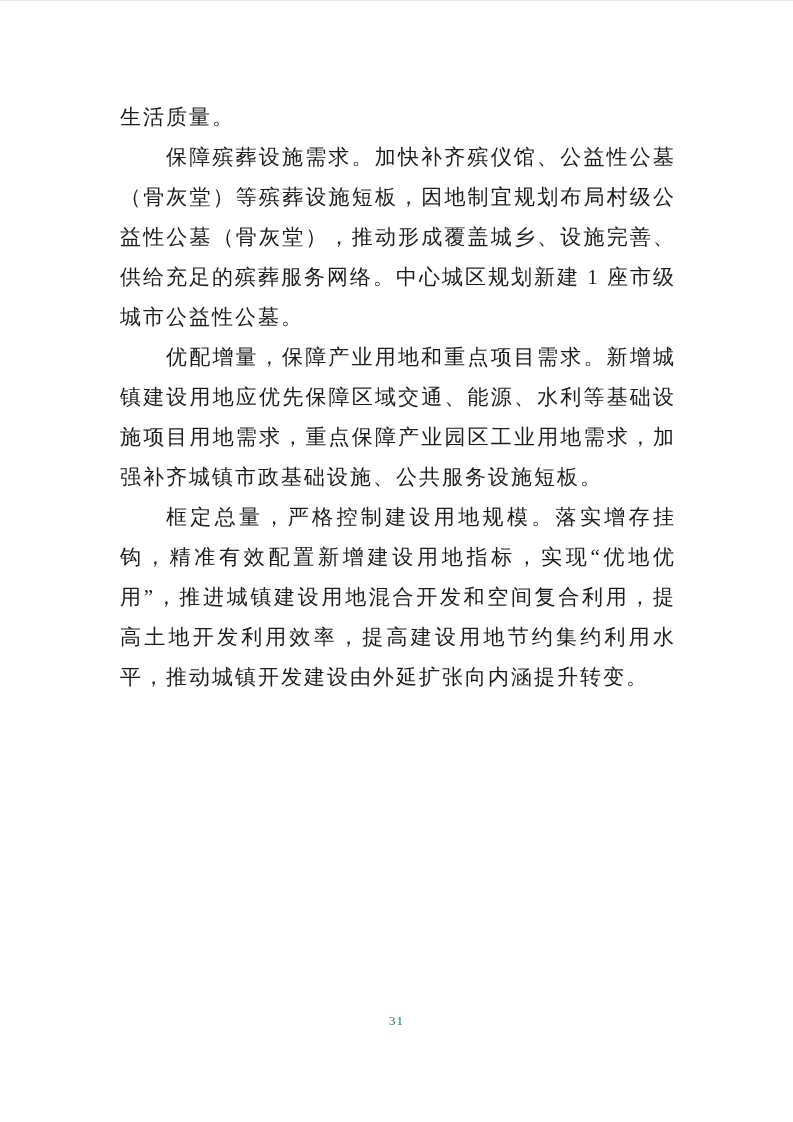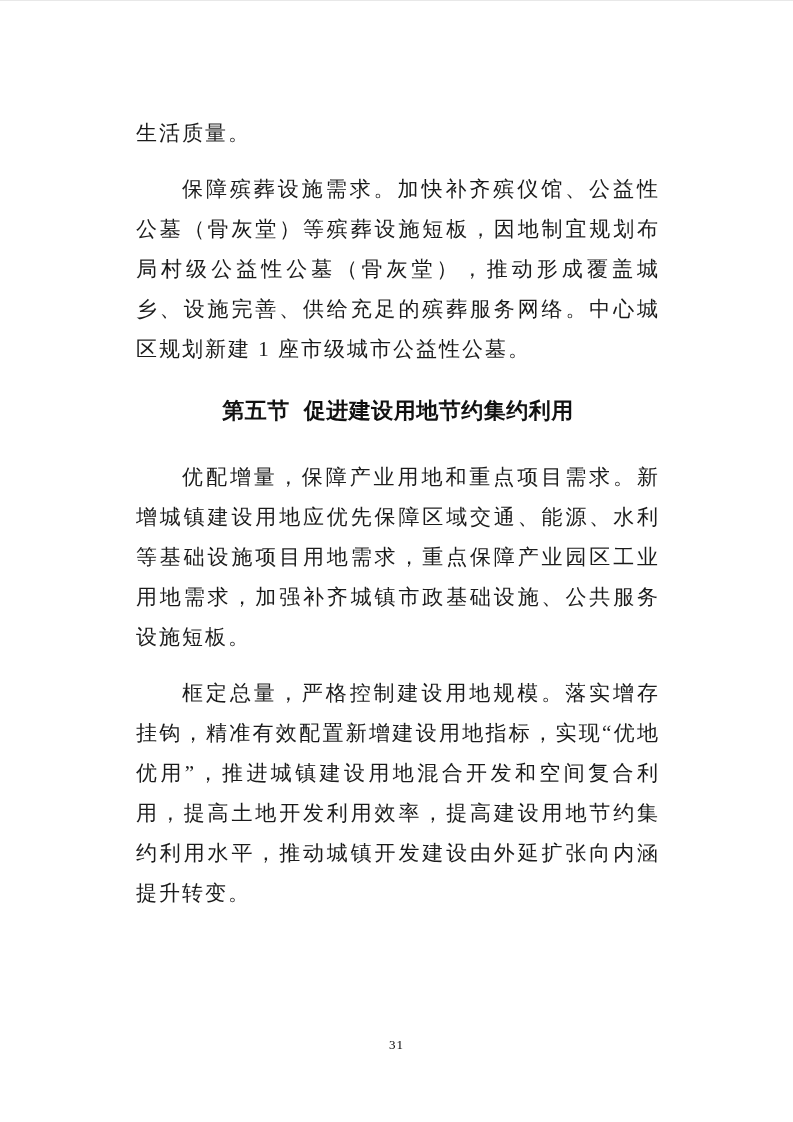--- a/index.html
+++ b/index.html
@@ -23,21 +23,21 @@
     left: 120px;
     top: 96px;
     width: 556px;
     font-size: 21px;
     line-height: 40px;
     letter-spacing: 2px;
     text-align: justify;
     text-justify: inter-ideograph;
   }
   .para {
-    margin: 16px;
+    margin: 0;
     text-indent: 46px;
   }
   .para.no-indent {
     text-indent: 0;
   }
   .section-heading {
     margin: 22px 0 26px 0;
     font-family: "Liberation Sans", "DejaVu Sans", sans-serif;
     font-weight: bold;
     font-size: 22px;
@@ -45,41 +45,40 @@
     letter-spacing: 0.5px;
     text-align: center;
     text-indent: 0;
     color: #111111;
   }
   .section-heading .heading-title {
     margin-left: 14px;
   }
   .page-number {
     position: absolute;
-    top: 1036px;
+    top: 1012px;
     left: 0;
     width: 100%;
     text-align: center;
     font-size: 13px;
     letter-spacing: 1px;
-    color: #000000;
+    color: #15803d;
     font-family: "Liberation Serif", "DejaVu Serif", serif;
   }
 </style>
 </head>
 <body>
 
 <div class="page">
   <div class="content">
 
     <p class="para no-indent">生活质量。</p>
 
     <p class="para">保障殡葬设施需求。加快补齐殡仪馆、公益性公墓（骨灰堂）等殡葬设施短板，因地制宜规划布局村级公益性公墓（骨灰堂），推动形成覆盖城乡、设施完善、供给充足的殡葬服务网络。中心城区规划新建 1 座市级城市公益性公墓。</p>
 
-    <h2 class="section-heading"><span>第五节</span><span class="heading-title">促进建设用地节约集约利用</span></h2>
 
     <p class="para">优配增量，保障产业用地和重点项目需求。新增城镇建设用地应优先保障区域交通、能源、水利等基础设施项目用地需求，重点保障产业园区工业用地需求，加强补齐城镇市政基础设施、公共服务设施短板。</p>
 
     <p class="para">框定总量，严格控制建设用地规模。落实增存挂钩，精准有效配置新增建设用地指标，实现“优地优用”，推进城镇建设用地混合开发和空间复合利用，提高土地开发利用效率，提高建设用地节约集约利用水平，推动城镇开发建设由外延扩张向内涵提升转变。</p>
 
 
   </div>
 
   <div class="page-number">31</div>
 </div>

